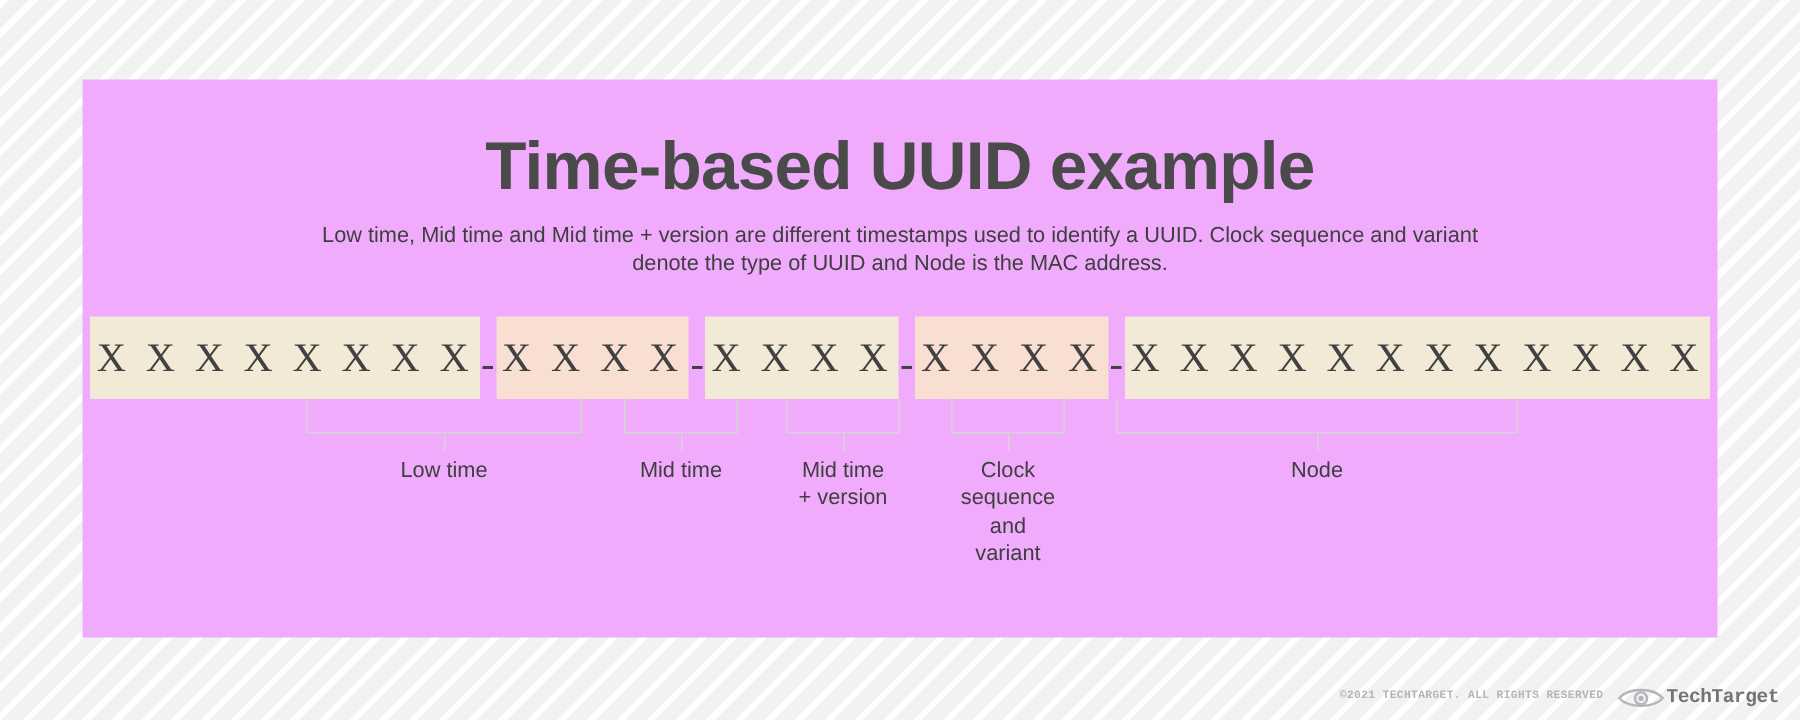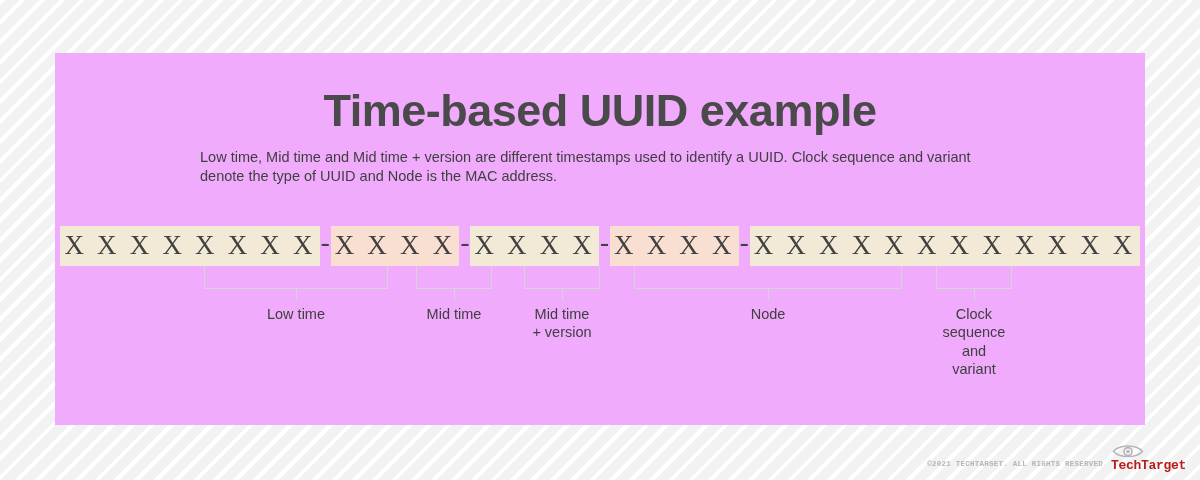--- a/index.html
+++ b/index.html
@@ -38,21 +38,21 @@
     font-size: 45px;
     line-height: 1.08;
     font-weight: bold;
     color: #4a4a4a;
     letter-spacing: -0.5px;
   }
 
   .subtitle {
     margin: 12px auto 0 auto;
     width: 800px;
-    text-align: left;
+    text-align: center;
     font-size: 14.5px;
     line-height: 19px;
     color: #3f3f3f;
   }
 
   .diagram {
     position: relative;
     margin-top: 36px;
     height: 190px;
   }
@@ -61,21 +61,21 @@
     display: flex;
     justify-content: center;
     align-items: flex-end;
     height: 44px;
   }
 
   .seg {
     display: flex;
     align-items: center;
     justify-content: center;
-    height: 40px;
+    height: 55px;
     box-sizing: border-box;
     padding: 0 4px;
     font-size: 27px;
     line-height: 1;
     color: #414141;
     letter-spacing: 3.2px;
     font-family: "Liberation Serif", serif;
     white-space: nowrap;
   }
   .seg.cream { background: #f2ead6; }
@@ -140,23 +140,22 @@
   }
   .copyright {
     font-size: 7.5px;
     letter-spacing: 0.25px;
     color: #b4b4bc;
     font-weight: bold;
     padding-bottom: 4px;
   }
   .brand {
     display: flex;
-    flex-direction: column;
-    align-items: flex-start;
-    color: #b91c1c;
+    align-items: center;
+    color: #737373;
   }
   .brand-name {
     font-size: 13px;
     font-weight: bold;
     letter-spacing: -0.3px;
     line-height: 1;
     margin-top: 1px;
   }
 </style>
 </head>
@@ -197,33 +196,33 @@
         <div class="label">Mid time</div>
       </div>
 
       <div class="group" style="width:76px;margin-left:32px;">
         <div class="bracket"></div>
         <div class="tick"></div>
         <div class="label">Mid time
 + version</div>
       </div>
 
-      <div class="group" style="width:268px;margin-left:34px;">
-        <div class="bracket"></div>
-        <div class="tick"></div>
-        <div class="label">Node</div>
-      </div>
-
       <div class="group" style="width:76px;margin-left:34px;">
         <div class="bracket"></div>
         <div class="tick"></div>
         <div class="label">Clock
 sequence
 and
 variant</div>
+      </div>
+
+      <div class="group" style="width:268px;margin-left:34px;">
+        <div class="bracket"></div>
+        <div class="tick"></div>
+        <div class="label">Node</div>
       </div>
 
     </div>
   </div>
 </div>
 
 <div class="footer">
   <span class="copyright">©2021 TECHTARGET. ALL RIGHTS RESERVED</span>
   <div class="brand">
     <svg width="34" height="16" viewBox="0 0 34 16">

